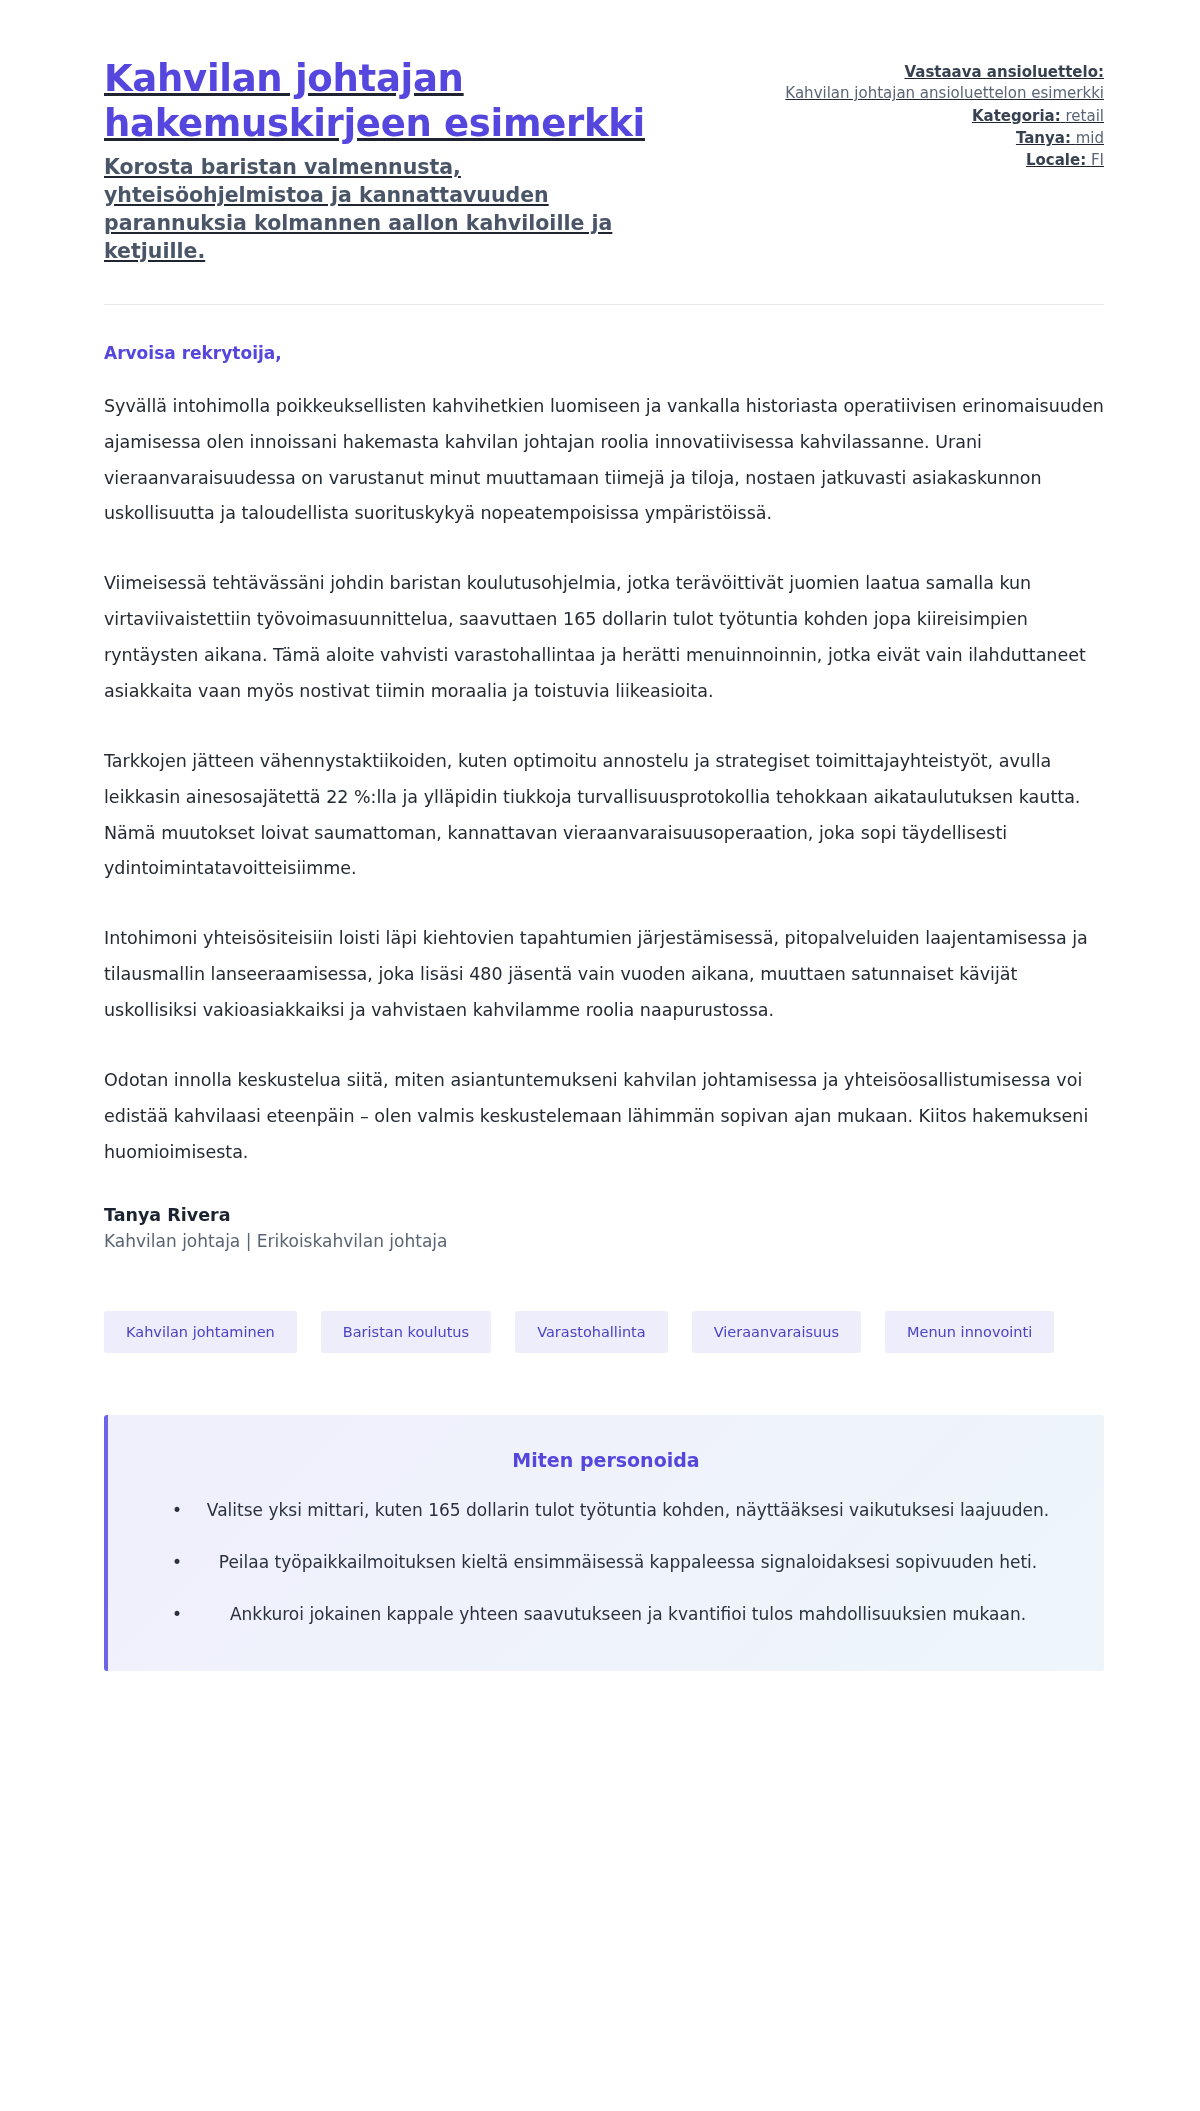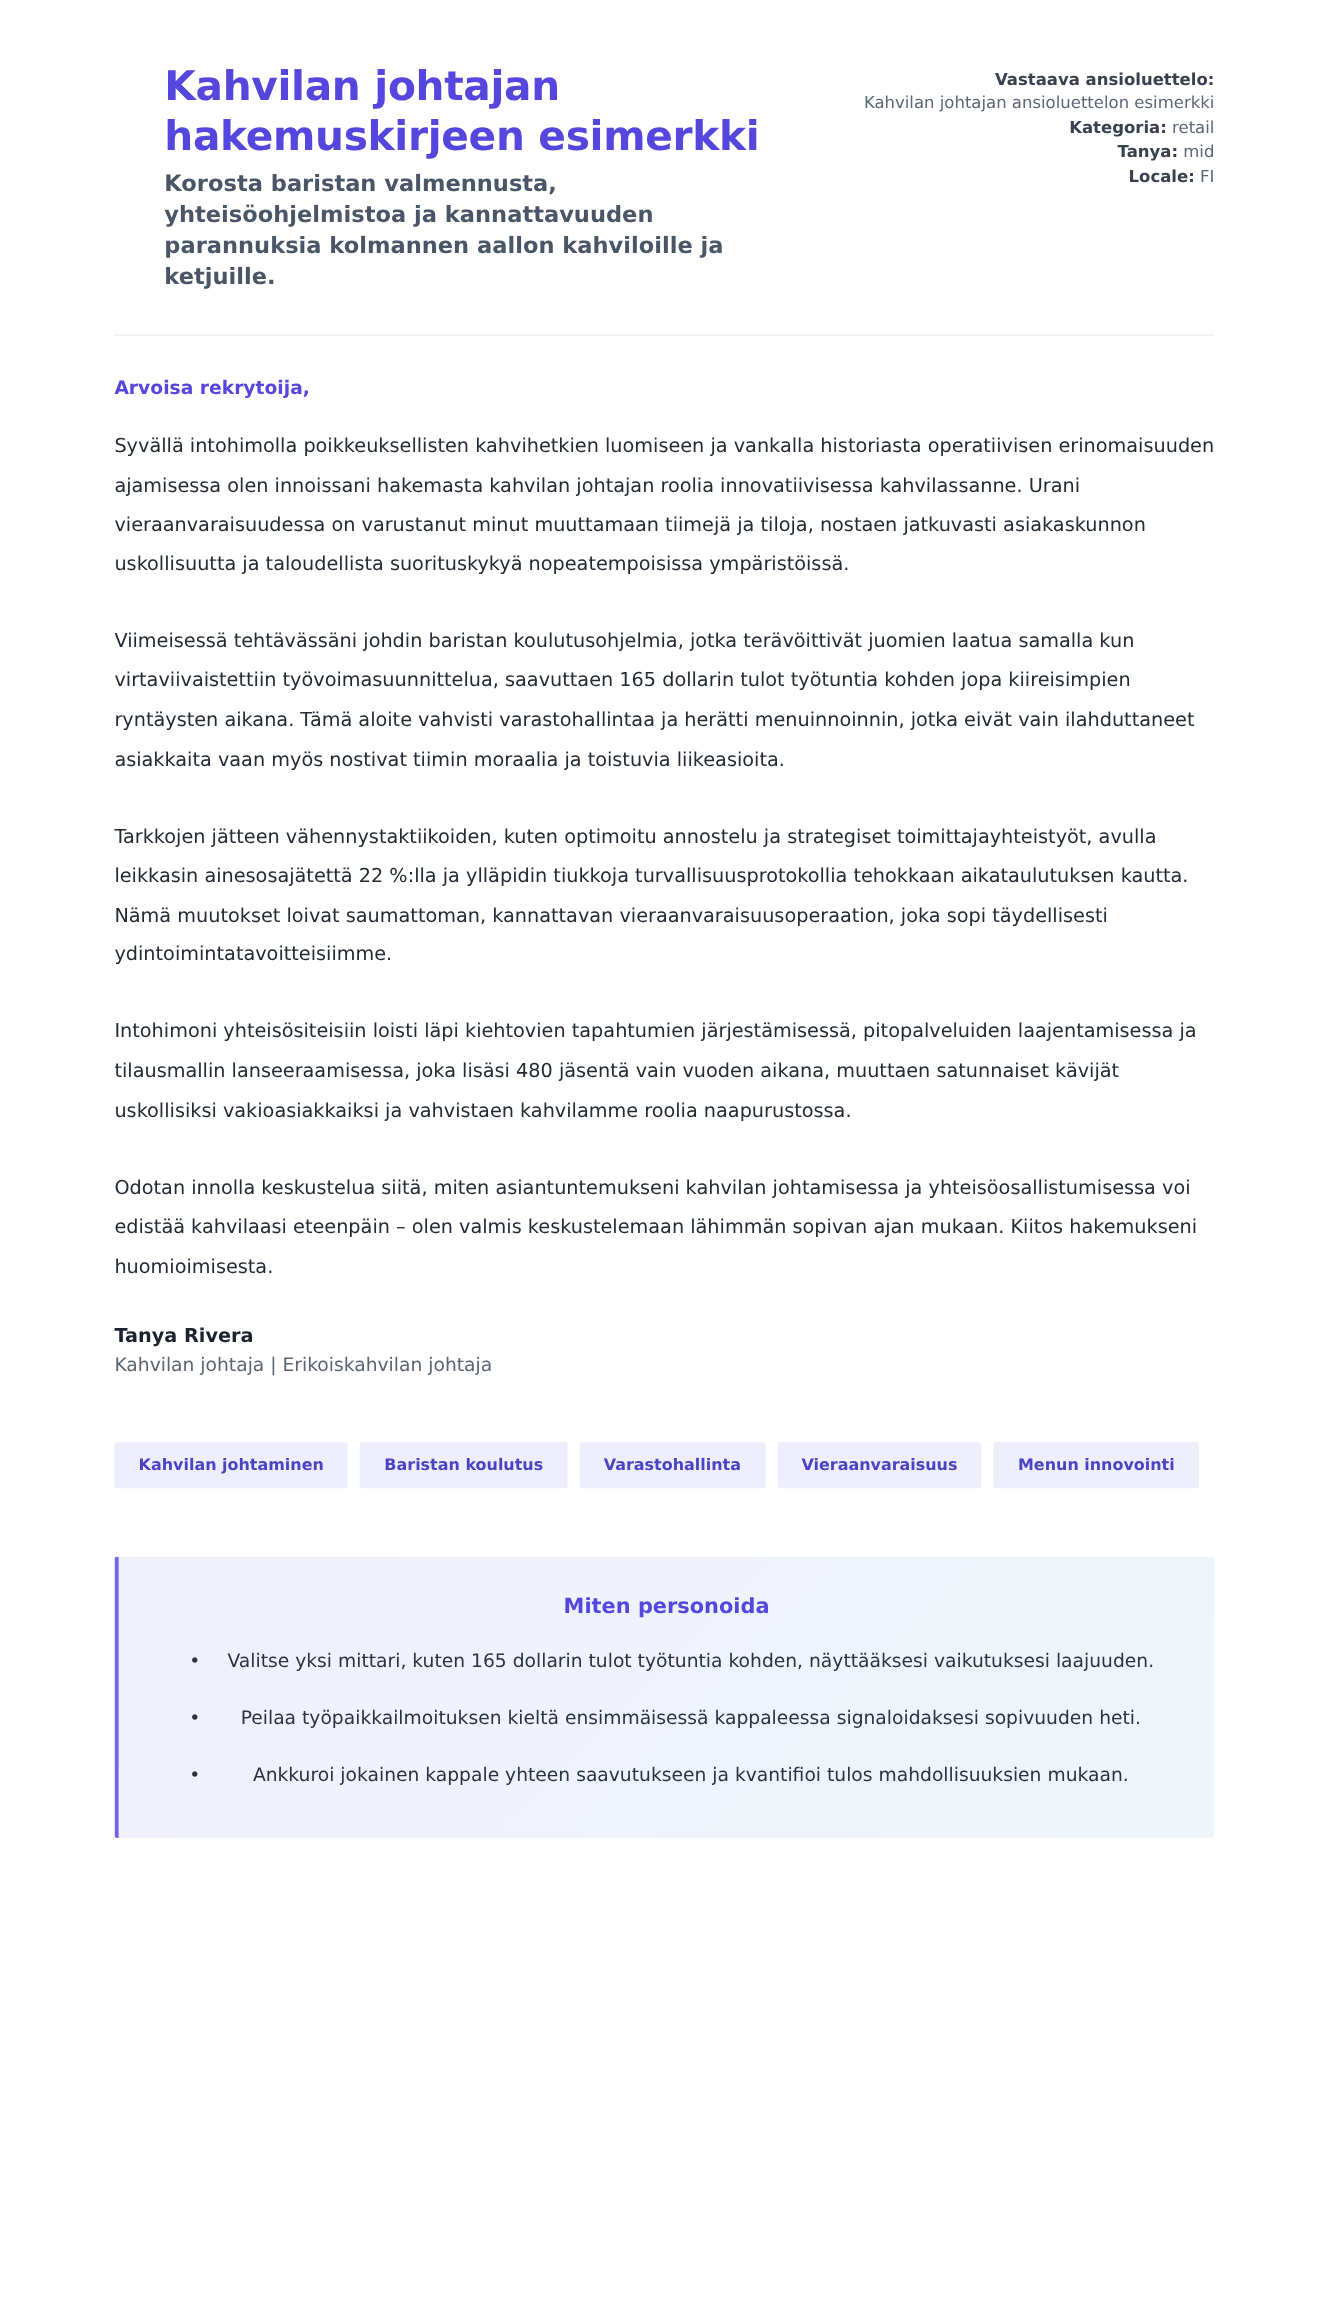--- a/index.html
+++ b/index.html
@@ -18,22 +18,23 @@
   }
   .page {
     width: 1200px;
     padding: 46px 96px 0 104px;
   }
 
   
   .header {
     display: flex;
     align-items: flex-start;
-    justify-content: flex-end;
+    justify-content: space-between;
     gap: 16px;
+    text-decoration: underline;
   }
   .header-left {
     max-width: 620px;
     padding-top: 10px;
   }
   .doc-title {
     margin: 0;
     font-size: 37px;
     line-height: 1.22;
     font-weight: 700;
@@ -103,23 +104,22 @@
   .sig-role {
     margin: 0;
     font-size: 17px;
     color: #5a6473;
   }
 
   
   .tags {
     display: flex;
     flex-wrap: wrap;
-    gap: 11px;
+    gap: 24px;
     margin-top: 60px;
-    font-weight: bold;
   }
   .tag {
     background: #eeedfb;
     color: #4a43c4;
     font-size: 14.5px;
     line-height: 1;
     padding: 14px 22px;
     border-radius: 3px;
     white-space: nowrap;
   }

